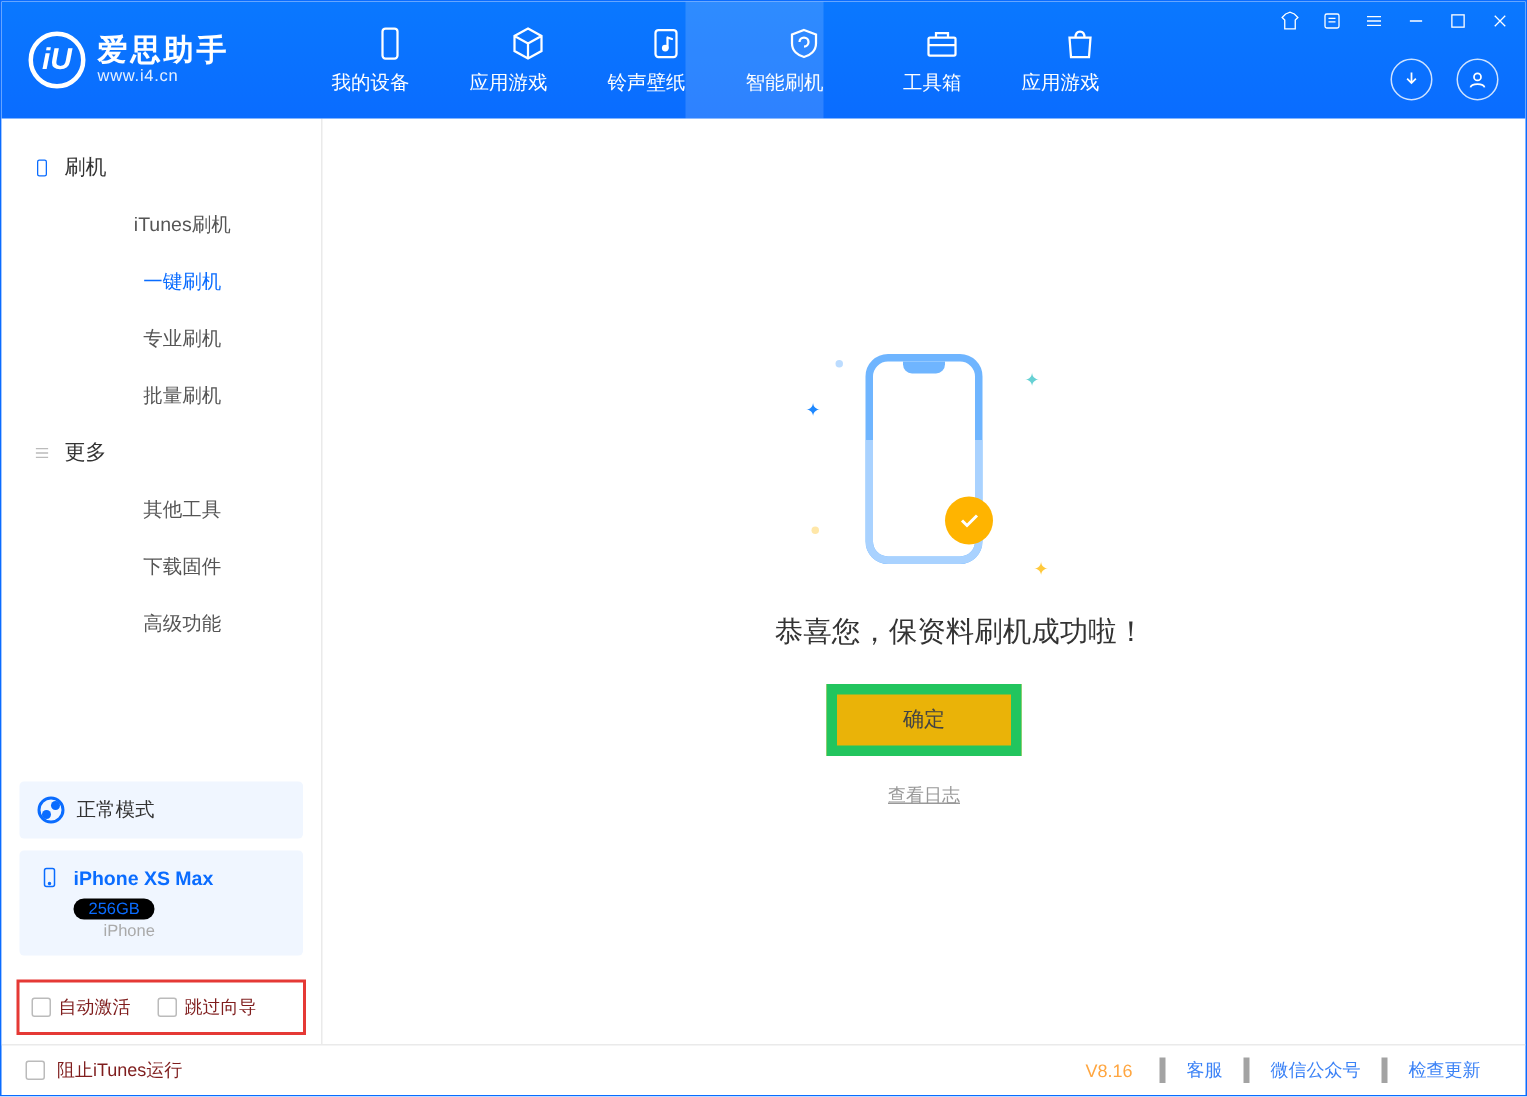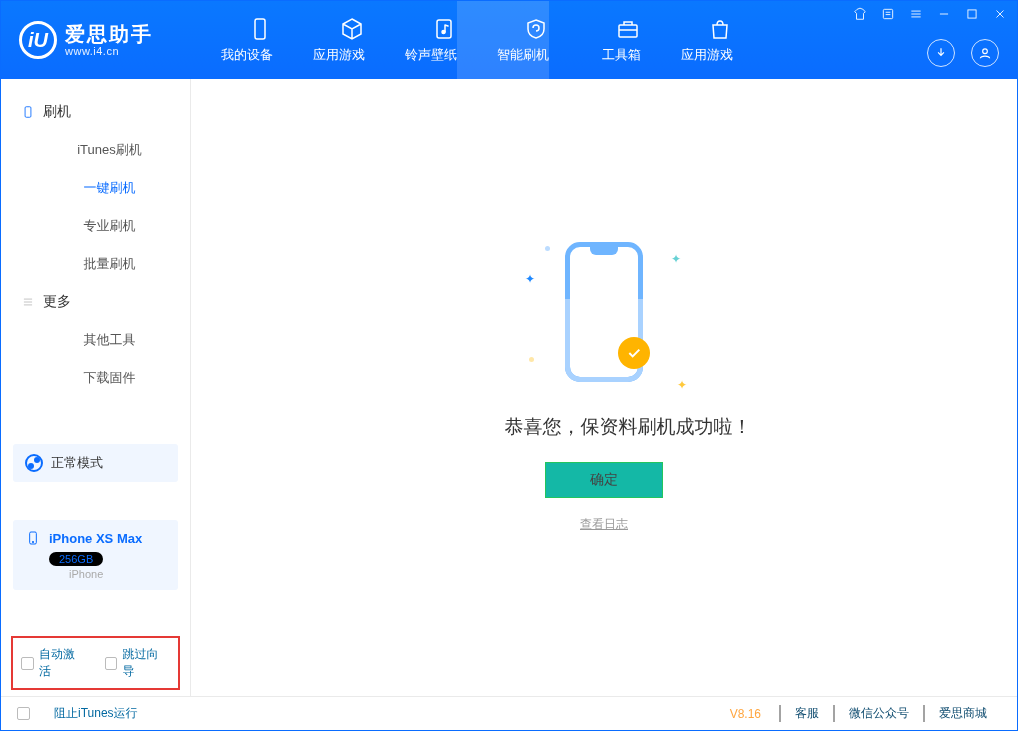--- a/index.html
+++ b/index.html
@@ -24,21 +24,21 @@
 .win-controls { position: absolute; top: 6px; right: 10px; display: flex; gap: 14px; align-items: center; }
 .win-controls .wc { width: 14px; height: 14px; display:flex; align-items:center; justify-content:center; cursor: pointer; }
 .win-controls .wc svg { width: 14px; height: 14px; stroke: #fff; stroke-width: 1.5; fill: none; }
 
 .right-icons { position: absolute; bottom: 12px; right: 18px; display: flex; gap: 16px; }
 .right-icons .ri { width: 28px; height: 28px; border: 1.5px solid rgba(255,255,255,0.8); border-radius: 50%; display: flex; align-items: center; justify-content: center; cursor: pointer; }
 .right-icons .ri svg { width: 14px; height: 14px; stroke: #fff; stroke-width: 2; fill: none; }
 
 
 .body { flex: 1; display: flex; min-height: 0; }
-.sidebar { width: 190px; border-right: 1px solid #eaeaea; display: flex; flex-direction: column; background:#fff;gap:30px; }
+.sidebar { width: 214px; border-right: 1px solid #eaeaea; display: flex; flex-direction: column; background:#fff; }
 .side-scroll { flex: 1; overflow: auto; padding-top: 14px; }
 .group-head { display: flex; align-items: center; gap: 8px; padding: 10px 20px; font-size: 14px; color: #333; }
 .group-head .gicon { width:14px; height:14px; display:flex; align-items:center; justify-content:center;}
 .group-head .gicon svg { width:14px; height:14px; stroke:#0a6cff; stroke-width:1.5; fill:none;}
 .side-item { padding: 10px 20px 10px 48px; font-size: 13px; color: #555; cursor: pointer; text-align: center; }
 .side-item.active { color: #0a6cff; }
 
 .mode-box { margin: 8px 12px; background: #f0f6ff; border-radius: 3px; padding: 10px 12px; display: flex; align-items: center; gap: 8px; font-size: 13px; color: #333; }
 .mode-box .micon { width: 18px; height: 18px; border: 2px solid #0a6cff; border-radius: 50%; position: relative; }
 .mode-box .micon::before { content:""; position:absolute; width:6px; height:6px; background:#0a6cff; border-radius:50%; top:1px; left:7px;}
@@ -46,49 +46,49 @@
 
 .device-box { margin: 0 12px 10px; background: #f0f6ff; border-radius: 3px; padding: 10px 12px; }
 .device-box .dhead { display:flex; align-items:center; gap:8px; font-size:13px; color:#0a6cff; font-weight:600;}
 .device-box .dhead .dicon { width:16px; height:16px;}
 .device-box .dhead .dicon svg{ width:16px; height:16px; stroke:#0a6cff; stroke-width:1.5; fill:none;}
 .device-box .capacity { display:inline-block; margin:6px 0 2px 24px; background:#000000; color:#0a6cff; border-radius:10px; padding:1px 10px; font-size:11px;}
 .device-box .dtype { margin-left:24px; font-size:11px; color:#aaa;padding-left:20px;}
 
 .check-row-outer { border: 2px solid #e53935; margin: 6px 10px 6px 10px; padding: 8px 8px; }
 .check-row { display:flex; gap:18px; align-items:center; }
-.chk { display:flex; align-items:center; gap:5px; font-size:12px; color:#0369a1; cursor:pointer;}
+.chk { display:flex; align-items:center; gap:5px; font-size:12px; color:#7f1d1d; cursor:pointer;}
 .chk .box { width:13px; height:13px; border:1px solid #bbb; border-radius:2px; }
 
 
 .main { flex: 1; position: relative; display: flex; flex-direction: column; align-items: center; justify-content: center; }
 .phone-wrap { position: relative; }
 .phone { width: 78px; height: 140px; border: 5px solid #6fb5ff; border-radius: 15px; background:#fff; position:relative;}
 .phone::before { content:""; position:absolute; bottom:-5px; left:-5px; right:-5px; height:60%; border:5px solid #a9d2ff; border-top:none; border-radius: 0 0 15px 15px;}
 .notch { position:absolute; top:0; left:50%; transform:translateX(-50%); width:28px; height:8px; background:#6fb5ff; border-radius:0 0 6px 6px;}
 .badge { position:absolute; right:-12px; bottom:8px; width:32px; height:32px; background:#ffb400; border-radius:50%; display:flex; align-items:center; justify-content:center;}
 .badge svg { width:16px; height:16px; stroke:#fff; stroke-width:3; fill:none;}
 .spark { position:absolute; font-size:12px; color:#5aa8ff;}
 .spark.s1{ top:30px; left:-40px; color:#1e88ff;}
 .spark.s2{ top:10px; right:-38px; color:#67d1d4;}
 .spark.s3{ bottom:-10px; right:-44px; color:#ffc93c;}
 .spark.dot1{ top:4px; left:-20px; width:5px; height:5px; background:#bcdcff; border-radius:50%;}
 .spark.dot2{ bottom:20px; left:-36px; width:5px; height:5px; background:#ffe7a8; border-radius:50%;}
 
 .success-text { margin-top: 32px; font-size: 19px; color:#333;margin-left:48px; }
-.ok-btn { margin-top: 22px; border:1px solid #22c55e; background:#14b8a6; padding:8px 44px; font-size:14px; color:#444; cursor:pointer;}
+.ok-btn { margin-top: 22px; border:7px solid #22c55e; background:#eab308; padding:8px 44px; font-size:14px; color:#444; cursor:pointer;}
 .log-link { margin-top:18px; font-size:12px; color:#999; cursor:pointer; text-decoration:underline;}
 
 
 .footer { height: 34px; border-top:1px solid #eaeaea; display:flex; align-items:center; padding:0 16px; font-size:12px; color:#888;}
-.footer .fleft { display:flex; align-items:center; gap:24px;}
+.footer .fleft { display:flex; align-items:center; gap:8px;}
 .footer .fleft .box { width:13px; height:13px; border:1px solid #bbb; border-radius:2px;}
 .footer .fspacer { flex:1;}
 .footer .ver { color:#ffa640; margin-right:18px;}
-.footer .flink { color:#0c4a6e; padding:0 14px; border-left:2px solid #a3a3a3; cursor:pointer;}
+.footer .flink { color:#3b82f6; padding:0 14px; border-left:4px solid #a3a3a3; cursor:pointer;}
 .footer .flink:first-of-type { border-left:1px solid #ddd;}
 </style>
 </head>
 <body>
 
 <div class="window">
 
   <div class="titlebar">
     <div class="logo-area">
       <div class="logo-circle">
@@ -289,16 +289,16 @@
 
   <div class="footer">
     <label class="fleft chk">
       <span class="box"></span>
       <span>阻止iTunes运行</span>
     </label>
     <span class="fspacer"></span>
     <span class="ver">V8.16</span>
     <span class="flink">客服</span>
     <span class="flink">微信公众号</span>
-    <span class="flink">爱思商城</span>
+    <span class="flink">检查更新</span>
   </div>
 
 </div>
 
 </body></html>

